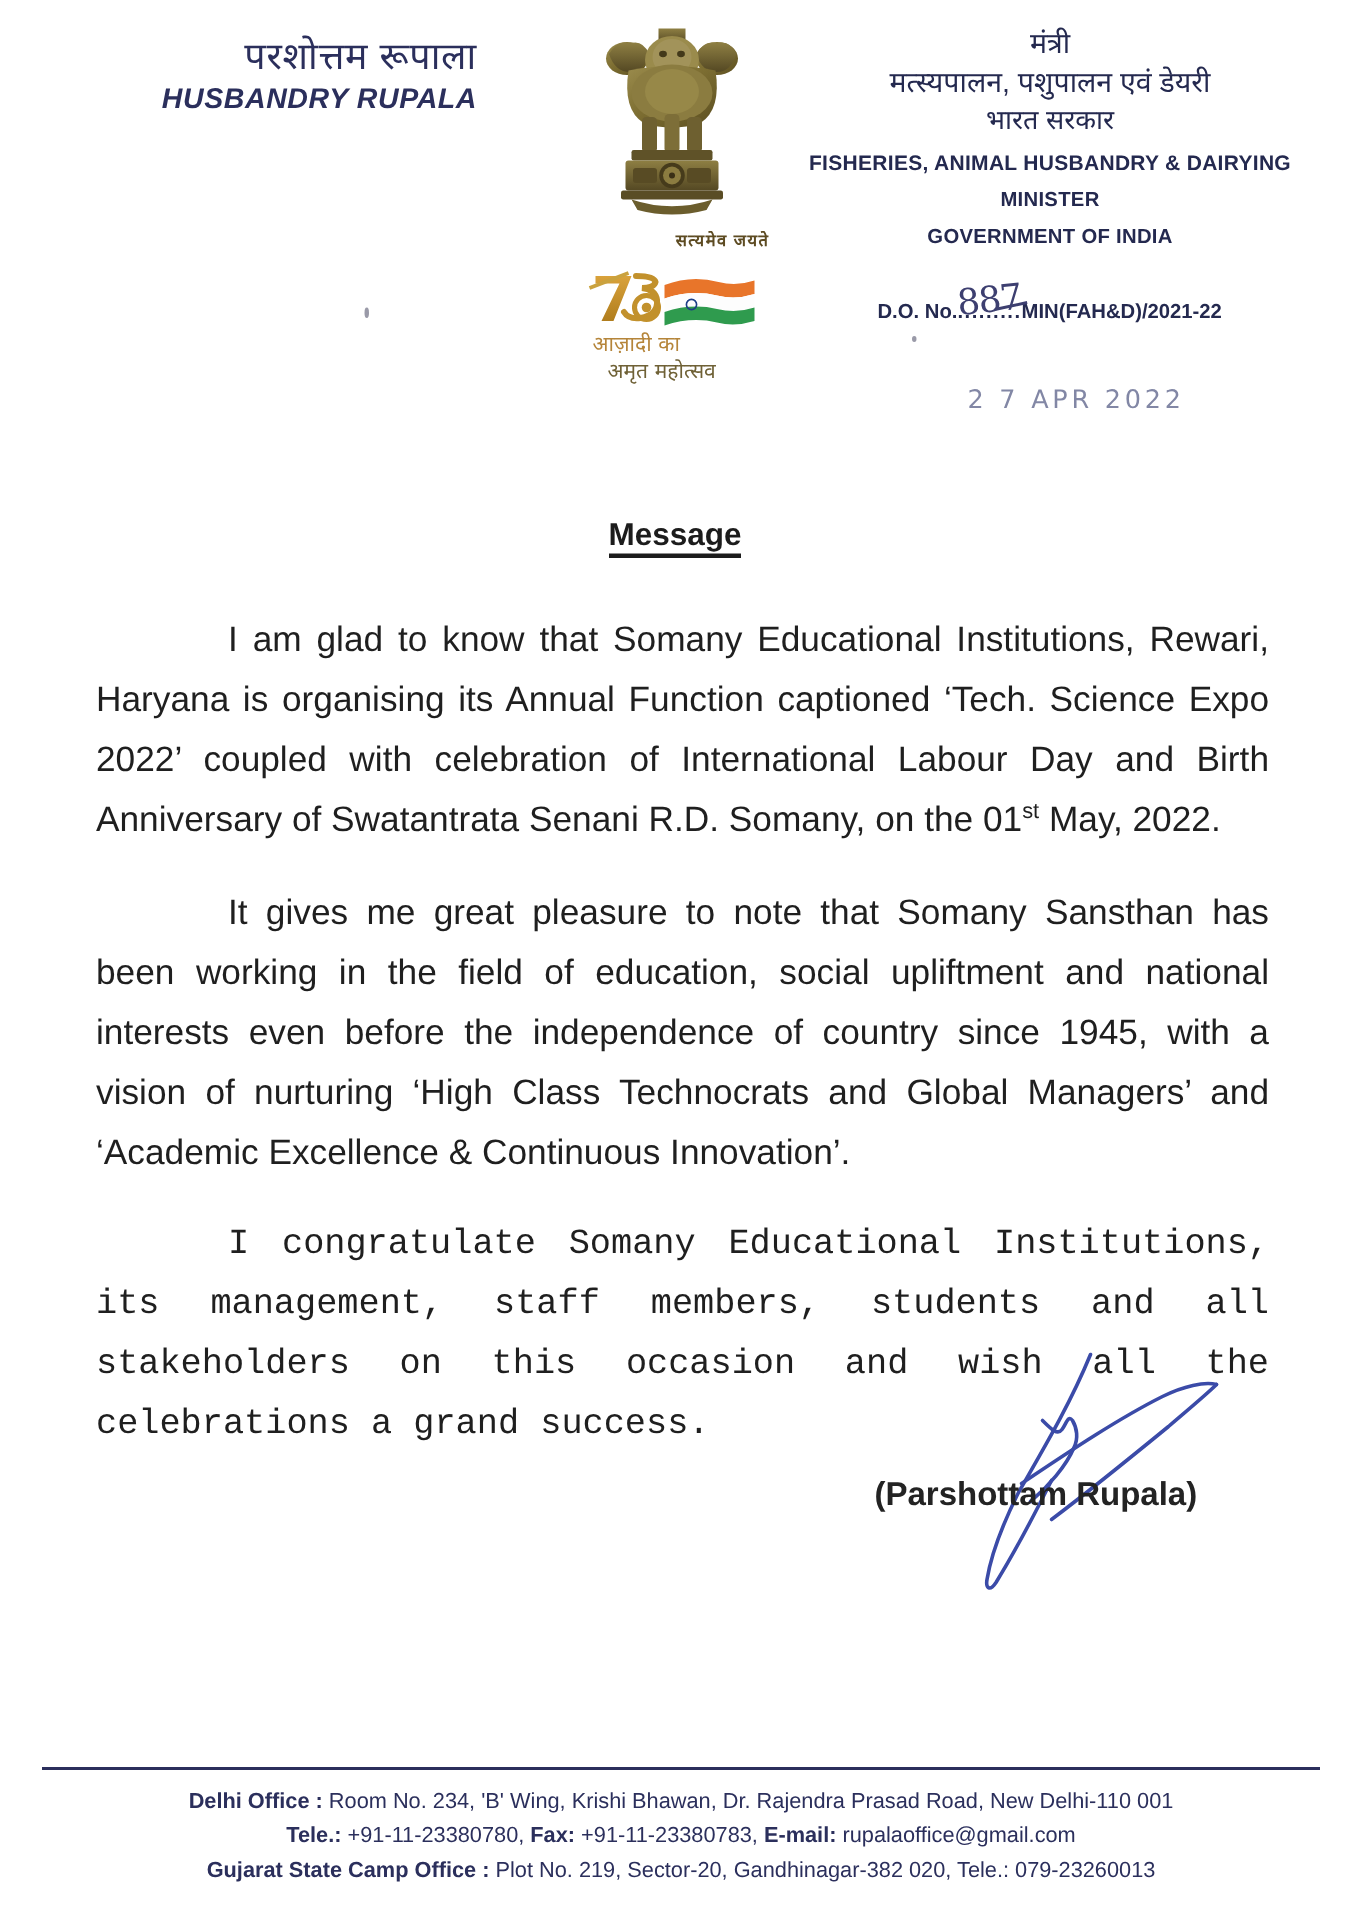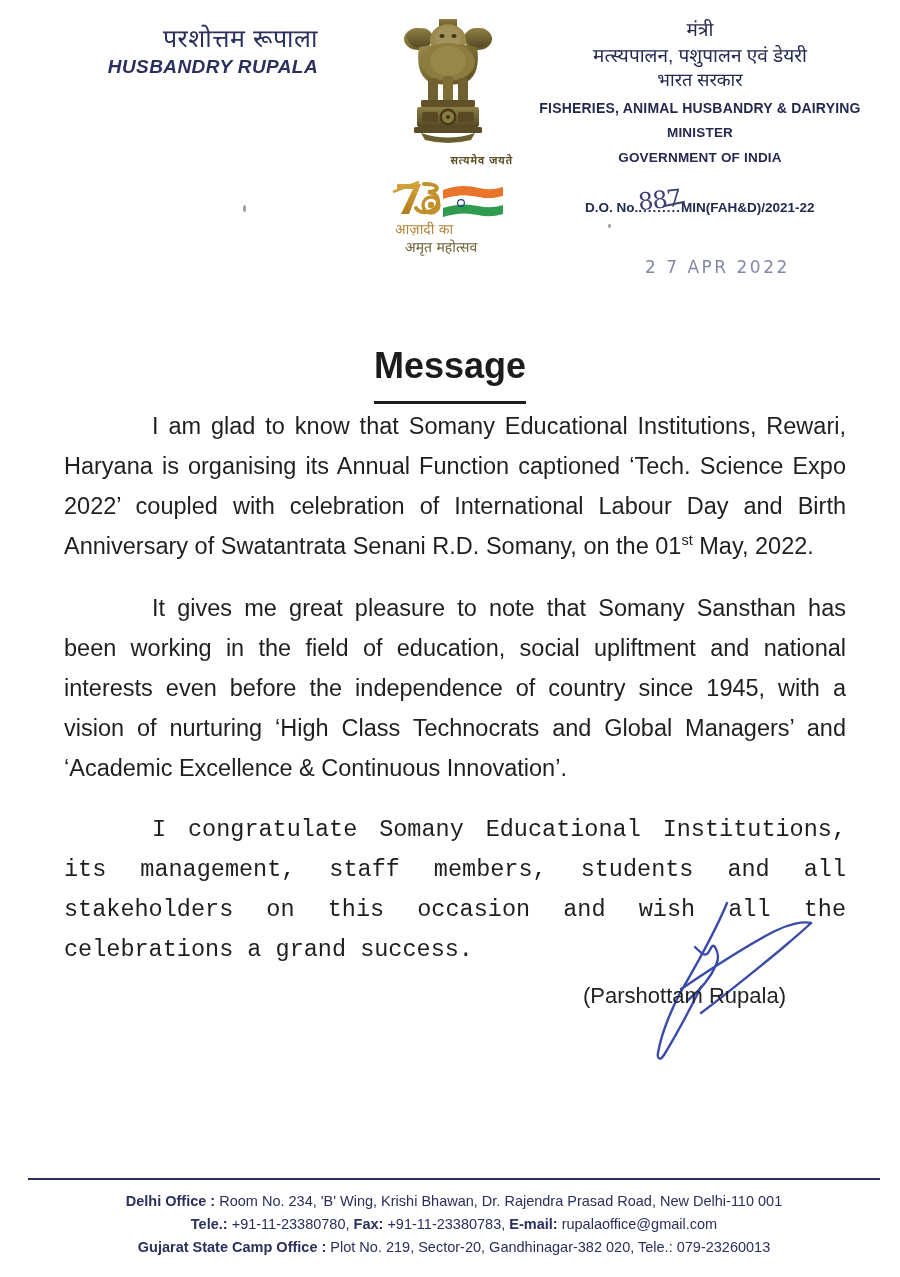--- a/index.html
+++ b/index.html
@@ -155,25 +155,25 @@
 
   
   .msg-title {
     position: absolute;
     left: 0;
     top: 345px;
     width: 900px;
     text-align: center;
   }
   .msg-title span {
-    font-size: 36px;
+    font-size: 21px;
     font-weight: bold;
     color: #1c1c1c;
     border-bottom: 3px solid #1c1c1c;
-    padding-bottom: 15px;
+    padding-bottom: 1px;
   }
 
   .body-text {
     position: absolute;
     left: 64px;
     top: 406px;
     width: 782px;
     color: #1f1f1f;
     font-size: 23.5px;
     line-height: 40px;
@@ -203,21 +203,21 @@
   .sig-ink {
     position: absolute;
     left: 0; top: 0;
   }
   .sig-name {
     position: absolute;
     left: 8px;
     top: 88px;
     width: 285px;
     font-size: 22px;
-    font-weight: normal;
+    font-weight: bold;
     color: #232323;
     white-space: nowrap;
   }
 
   
   .footer-rule {
     position: absolute;
     left: 28px;
     top: 1178px;
     width: 852px;

